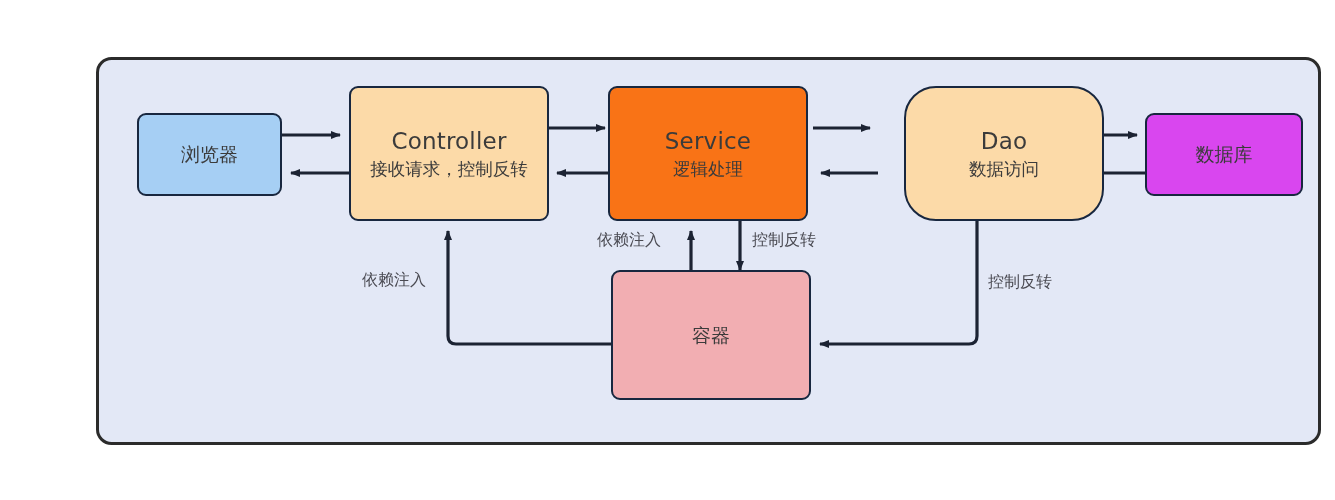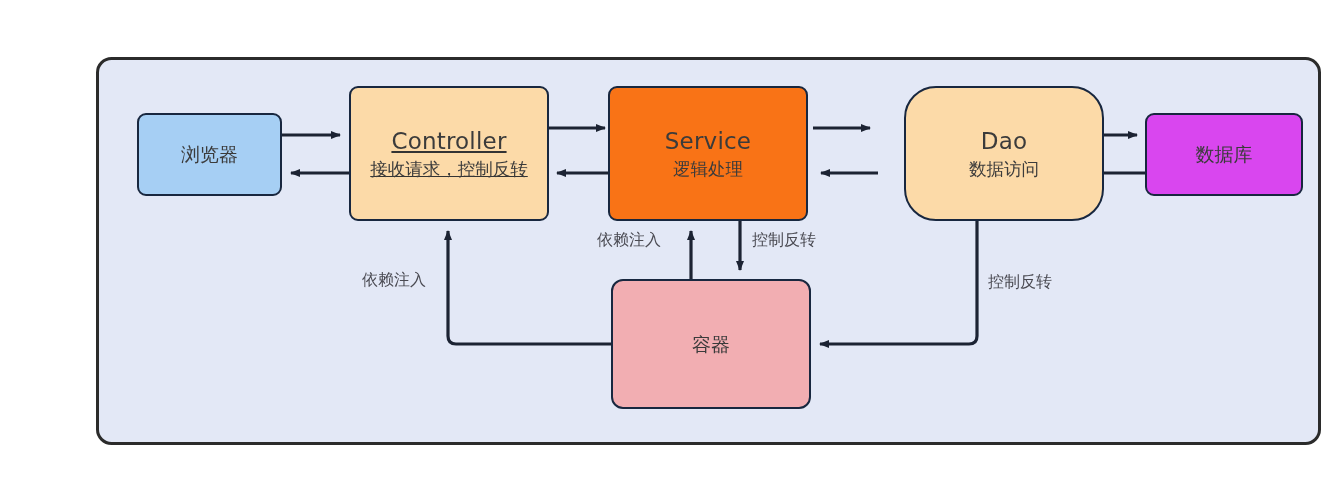--- a/index.html
+++ b/index.html
@@ -104,40 +104,40 @@
       <path d="M700,221 L700,270" marker-end="url(#arrowhead)"></path>
 
       <path d="M937,221 L937,336 Q937,344 929,344 L780,344" marker-end="url(#arrowhead)"></path>
     </g>
   </svg>
 
   <div class="node" style="left:97px; top:113px; width:145px; height:83px; background:#a6cff4;">
     <div class="title-cn">浏览器</div>
   </div>
 
-  <div class="node" style="left:309px; top:86px; width:200px; height:135px; background:#fcdaa8;text-decoration:underline;">
+  <div class="node" style="left:309px; top:86px; width:200px; height:135px; background:#fcdaa8;">
     <div class="title-en">Controller</div>
     <div class="sub">接收请求，控制反转</div>
   </div>
 
   <div class="node" style="left:568px; top:86px; width:200px; height:135px; background:#f97316;">
     <div class="title-en">Service</div>
     <div class="sub">逻辑处理</div>
   </div>
 
   <div class="node" style="left:864px; top:86px; width:200px; height:135px; background:#fcdaa8;border-radius:32px;">
     <div class="title-en">Dao</div>
     <div class="sub">数据访问</div>
   </div>
 
   <div class="node" style="left:1105px; top:113px; width:158px; height:83px; background:#d946ef;">
     <div class="title-cn">数据库</div>
   </div>
 
-  <div class="node" style="left:571px; top:279px; width:200px; height:130px; background:#f2aeb2;border-radius:12px;">
+  <div class="node" style="left:571px; top:270px; width:200px; height:130px; background:#f2aeb2;">
     <div class="title-cn">容器</div>
   </div>
 
   <div class="edge-label" style="left:322px; top:270px;">依赖注入</div>
 
   <div class="edge-label" style="left:557px; top:230px;">依赖注入</div>
 
   <div class="edge-label" style="left:712px; top:230px;">控制反转</div>
 
   <div class="edge-label" style="left:948px; top:272px;">控制反转</div>

